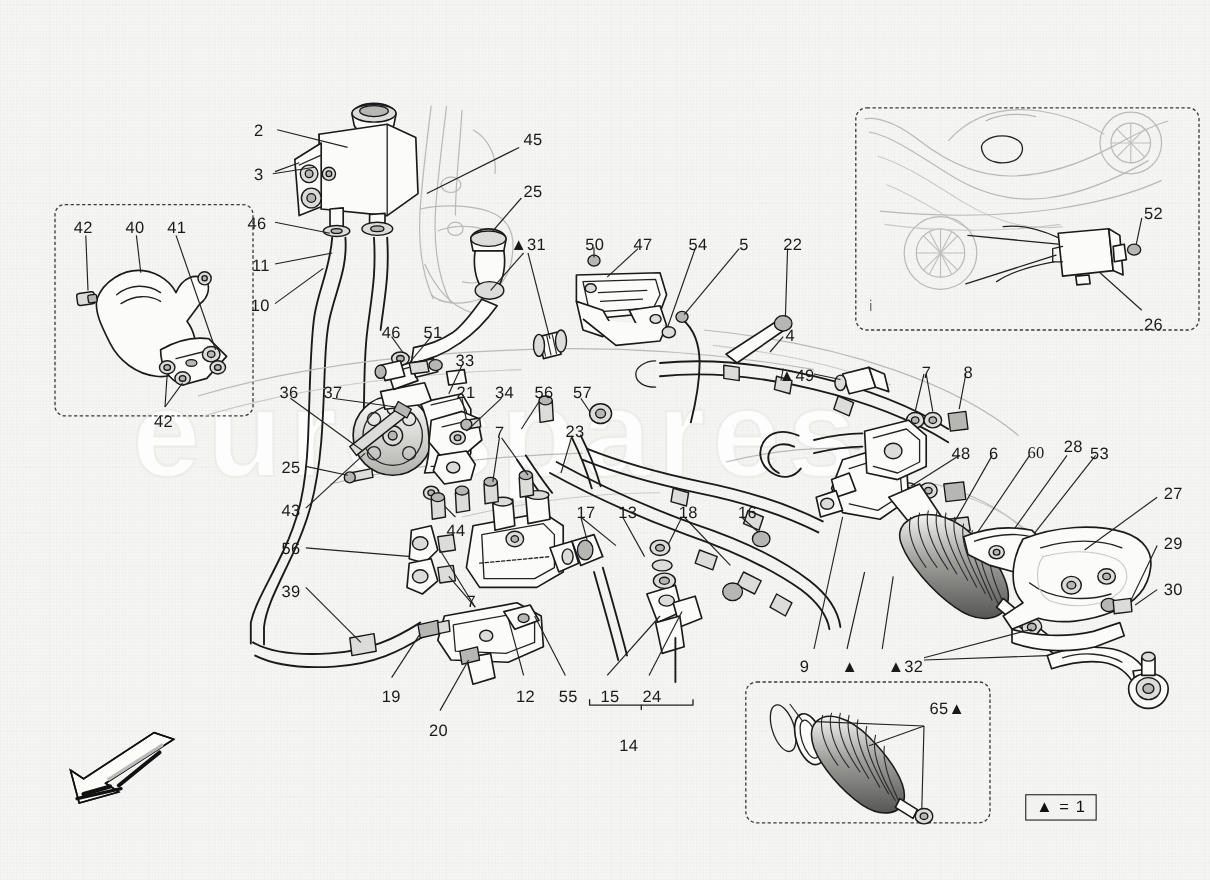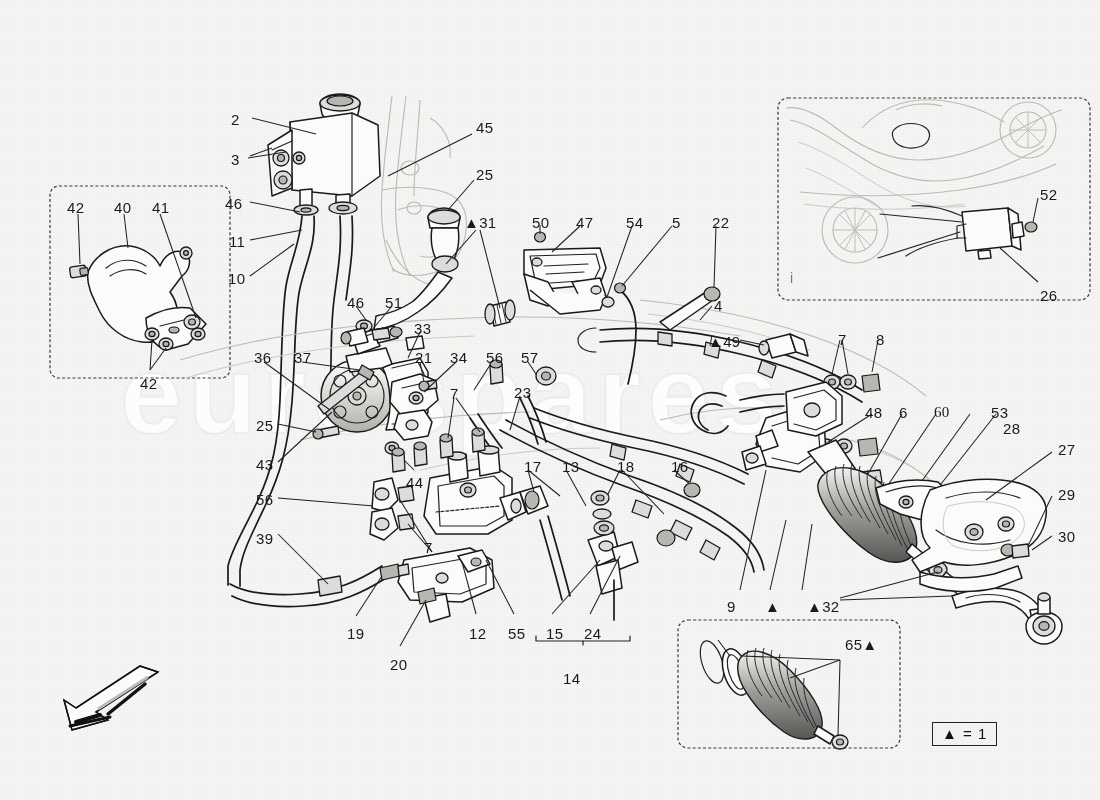--- a/index.html
+++ b/index.html
@@ -741,21 +741,21 @@
       <div class="lbl" style="left: 415px; top: 349px;">21</div>
       <div class="lbl" style="left: 450px; top: 349px;">34</div>
       <div class="lbl" style="left: 486px; top: 349px;">56</div>
       <div class="lbl" style="left: 521px; top: 349px;">57</div>
       <div class="lbl" style="left: 450px; top: 385px;">7</div>
       <div class="lbl" style="left: 514px; top: 384px;">23</div>
       <div class="lbl" style="left: 256px; top: 417px;">25</div>
       <div class="lbl" style="left: 865px; top: 404px;">48</div>
       <div class="lbl" style="left: 899px; top: 404px;">6</div>
       <div class="lbl" style="left: 934px; top: 404px; font-family: Liberation Serif, serif;">60</div>
-      <div class="lbl" style="left: 967px; top: 420px; margin-left: 36px;">28</div>
+      <div class="lbl" style="left: 967px; top: 398px;">28</div>
       <div class="lbl" style="left: 991px; top: 404px;">53</div>
       <div class="lbl" style="left: 256px; top: 456px;">43</div>
       <div class="lbl" style="left: 1058px; top: 441px;">27</div>
       <div class="lbl" style="left: 524px; top: 458px;">17</div>
       <div class="lbl" style="left: 562px; top: 458px;">13</div>
       <div class="lbl" style="left: 617px; top: 458px;">18</div>
       <div class="lbl" style="left: 671px; top: 458px;">16</div>
       <div class="lbl" style="left: 406px; top: 474px;">44</div>
       <div class="lbl" style="left: 256px; top: 491px;">56</div>
       <div class="lbl" style="left: 1058px; top: 486px;">29</div>

